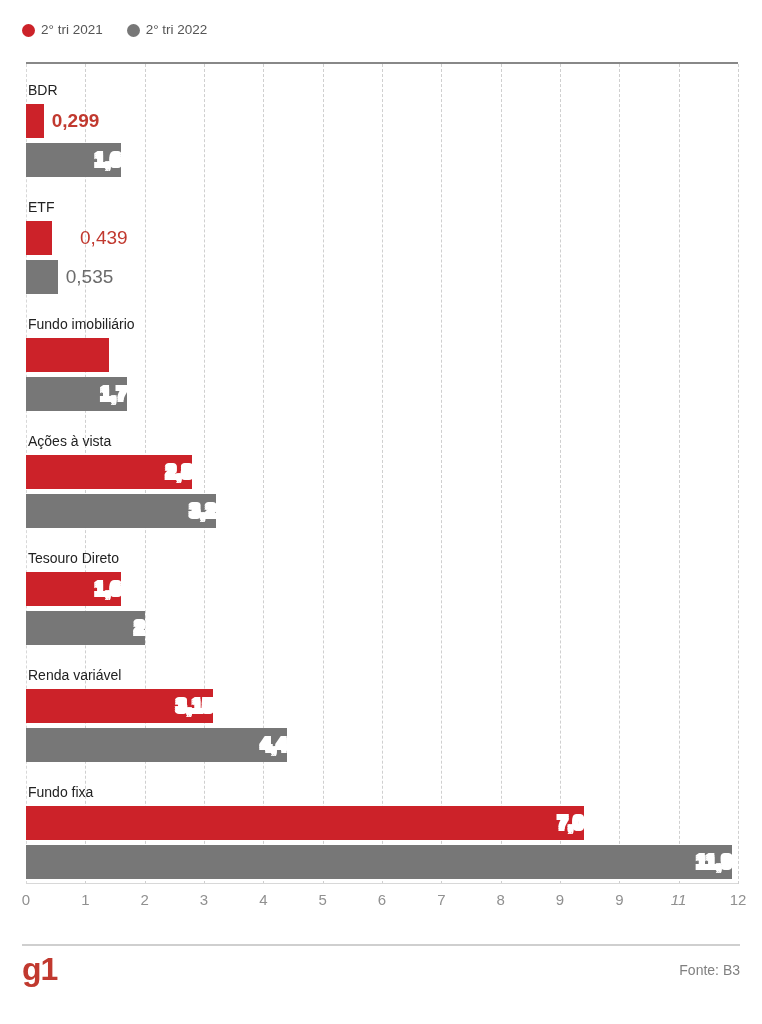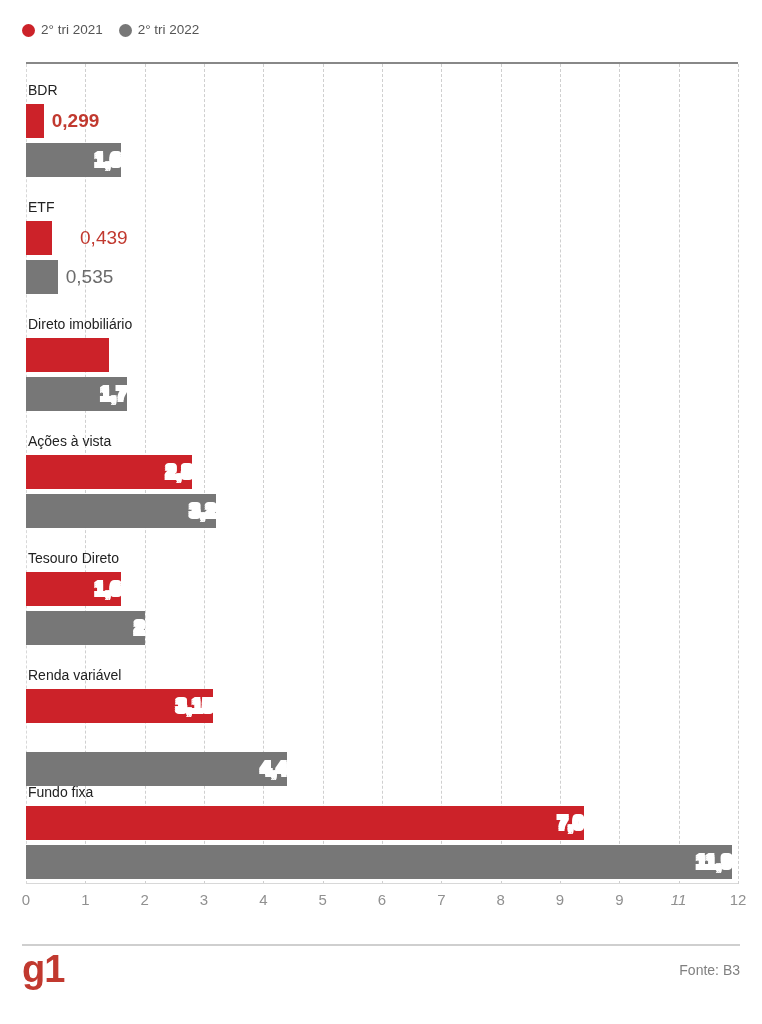--- a/index.html
+++ b/index.html
@@ -22,21 +22,21 @@
     box-sizing: border-box;
   }
 
   
   .legend {
     position: absolute;
     left: 22px;
     top: 20px;
     display: flex;
     align-items: center;
-    gap: 16px;
+    gap: 24px;
     height: 20px;
   }
   .legend-item {
     display: flex;
     align-items: center;
     gap: 6px;
   }
   .legend-dot {
     width: 13px;
     height: 13px;
@@ -180,21 +180,21 @@
     left: 22px;
     top: 944px;
     width: 718px;
     height: 2px;
     background: #cfcfcf;
   }
   .logo {
     position: absolute;
     left: 22px;
     top: 952px;
-    font-size: 38px;
+    font-size: 32px;
     font-weight: 700;
     color: #c1392f;
     letter-spacing: -1px;
     line-height: 34px;
   }
   .source {
     position: absolute;
     right: 22px;
     top: 960px;
     font-size: 14px;
@@ -252,21 +252,21 @@
           <div class="bar-row" style="top: 22px; right: 0px;">
             <div class="bar red" style="width: 26.0473px; background: rgb(204, 34, 41);"></div>
             <div class="val-out red" style="left: 26.0473px; margin-left: 20px;">0,439</div>
           </div>
           <div class="bar-row" style="top: 61px; right: 0px;">
             <div class="bar gray" style="width: 31.7433px; background: rgb(119, 119, 119);"></div>
             <div class="val-out gray" style="left: 31.7433px;">0,535</div>
           </div>
         </div>
         <div class="group" style="top: 254px; height: 117px;">
-          <div class="cat-label">Direto imobiliário</div>
+          <div class="cat-label">Fundo imobiliário</div>
           <div class="bar-row" style="top: 22px; right: 0px;">
             <div class="bar red" style="width: 83.0667px; background: rgb(204, 34, 41);"></div>
           </div>
           <div class="bar-row" style="top: 61px; right: 0px;">
             <div class="bar gray" style="width: 100.867px; background: rgb(119, 119, 119);"></div>
             <div class="val-in" style="left: 0px; width: 100.867px; text-align: right;">1,7</div>
           </div>
         </div>
         <div class="group" style="top: 371px; height: 117px;">
           <div class="cat-label">Ações à vista</div>
@@ -289,21 +289,21 @@
             <div class="bar gray" style="width: 118.667px; background: rgb(119, 119, 119);"></div>
             <div class="val-in" style="left: 0px; width: 118.667px; text-align: right;">2</div>
           </div>
         </div>
         <div class="group" style="top: 605px; height: 117px;">
           <div class="cat-label">Renda variável</div>
           <div class="bar-row" style="top: 22px; right: 0px;">
             <div class="bar red" style="width: 186.9px; background: rgb(204, 34, 41);"></div>
             <div class="val-in" style="left: 0px; width: 186.9px; text-align: right;">3,15</div>
           </div>
-          <div class="bar-row" style="top: 61px; right: 0px; margin-top: 24px;">
+          <div class="bar-row" style="top: 61px; right: 0px;">
             <div class="bar gray" style="width: 261.067px; background: rgb(119, 119, 119);"></div>
             <div class="val-in" style="left: 0px; width: 261.067px; text-align: right;">4,4</div>
           </div>
         </div>
         <div class="group" style="top: 722px; height: 117px;">
           <div class="cat-label">Fundo fixa</div>
           <div class="bar-row" style="top: 22px; right: 0px;">
             <div class="bar red" style="width: 557.733px; background: rgb(204, 34, 41);"></div>
             <div class="val-in" style="left: 0px; width: 557.733px; text-align: right;">7,0</div>
           </div>

